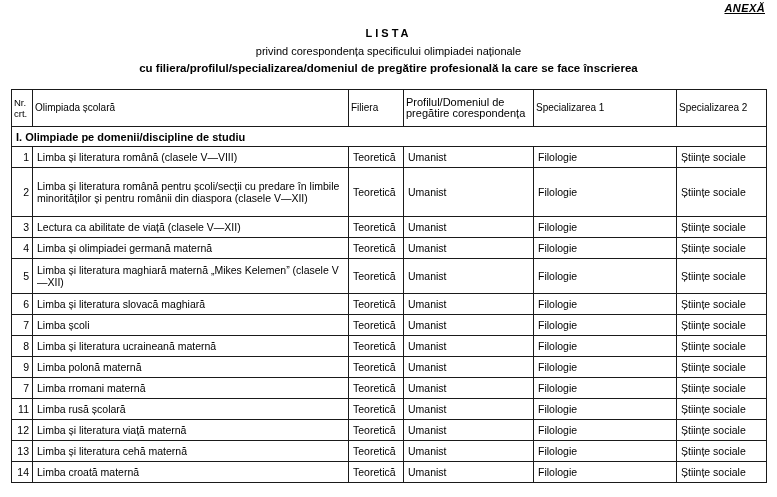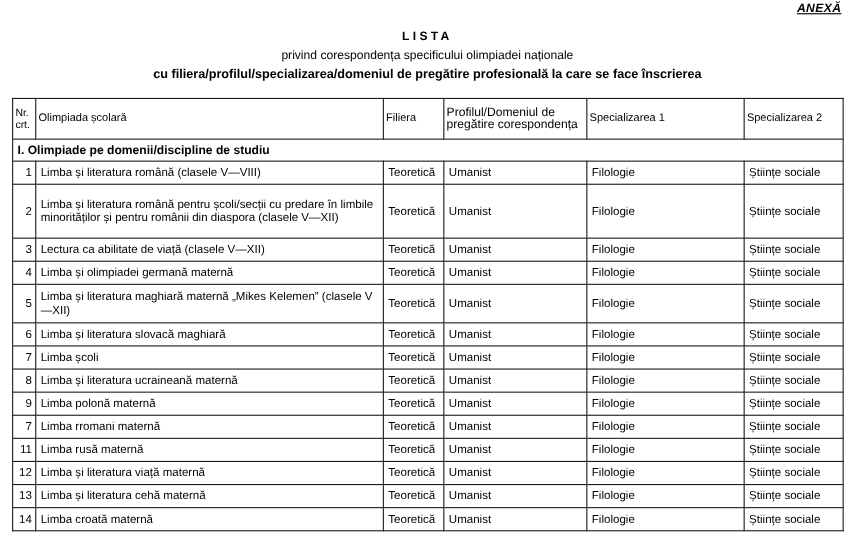--- a/index.html
+++ b/index.html
@@ -247,21 +247,21 @@
         <tr class="drow">
           <td class="num">7</td>
           <td class="txt">Limba rromani maternă</td>
           <td class="txt">Teoretică</td>
           <td class="txt">Umanist</td>
           <td class="txt">Filologie</td>
           <td class="txt">Științe sociale</td>
         </tr>
         <tr class="drow">
           <td class="num">11</td>
-          <td class="txt">Limba rusă maternă</td>
+          <td class="txt">Limba rusă școlară</td>
           <td class="txt">Teoretică</td>
           <td class="txt">Umanist</td>
           <td class="txt">Filologie</td>
           <td class="txt">Științe sociale</td>
         </tr>
         <tr class="drow">
           <td class="num">12</td>
           <td class="txt">Limba și literatura viață maternă</td>
           <td class="txt">Teoretică</td>
           <td class="txt">Umanist</td>

